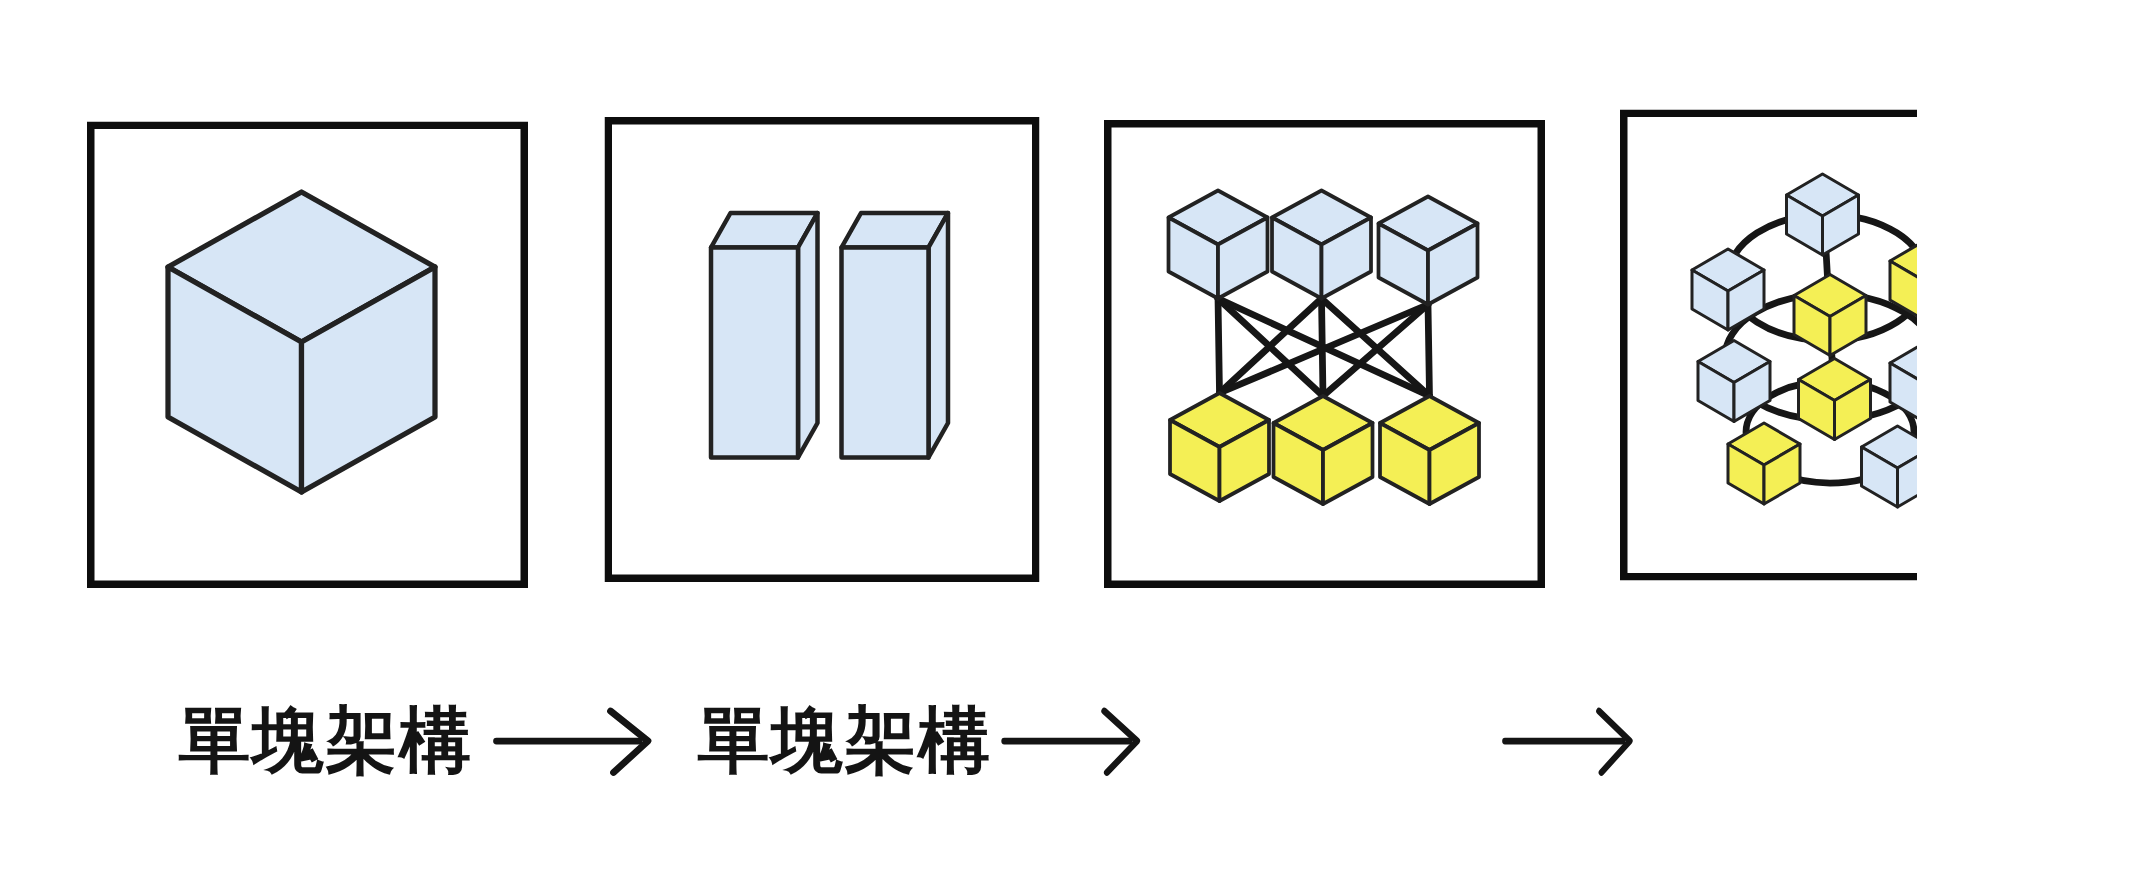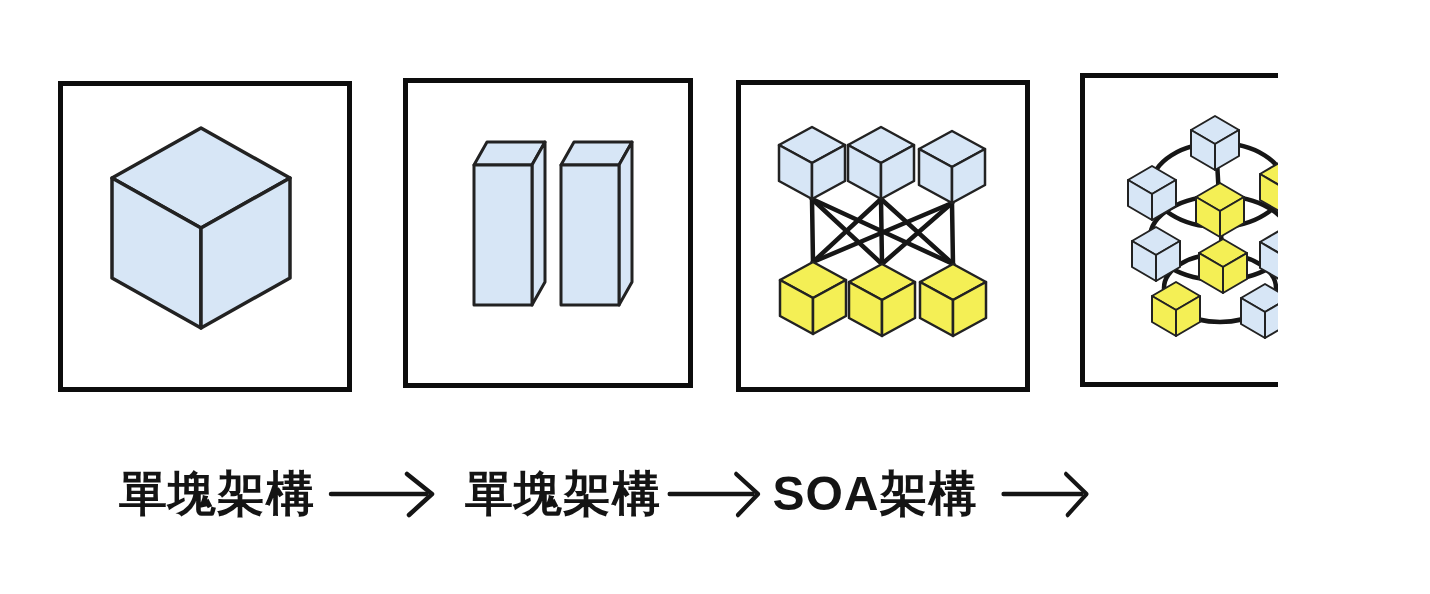--- a/index.html
+++ b/index.html
@@ -137,21 +137,20 @@
       <polyline points="80,8 105,28 82,49"></polyline>
     </svg>
 
     <div class="stage-label" style="left:563px">單塊架構</div>
 
     <svg class="arrow" style="left:666px;width:100px" viewBox="0 0 114 56" preserveAspectRatio="none">
       <line x1="4" y1="28" x2="99" y2="28"></line>
       <polyline points="80,8 105,28 82,49"></polyline>
     </svg>
 
-    <div class="stage-label" style="left:875px">SOA架構</div>
 
     <svg class="arrow" style="left:1000px;width:94px" viewBox="0 0 114 56" preserveAspectRatio="none">
       <line x1="4" y1="28" x2="99" y2="28"></line>
       <polyline points="80,8 105,28 82,49"></polyline>
     </svg>
 
   </div>
 
 </div>
 

